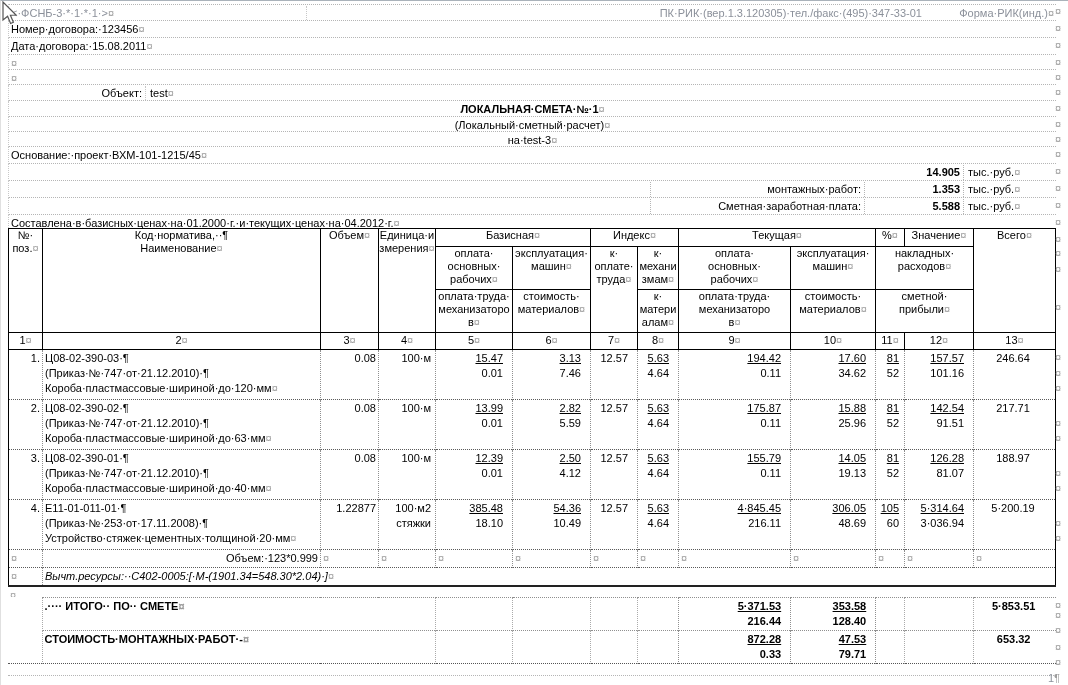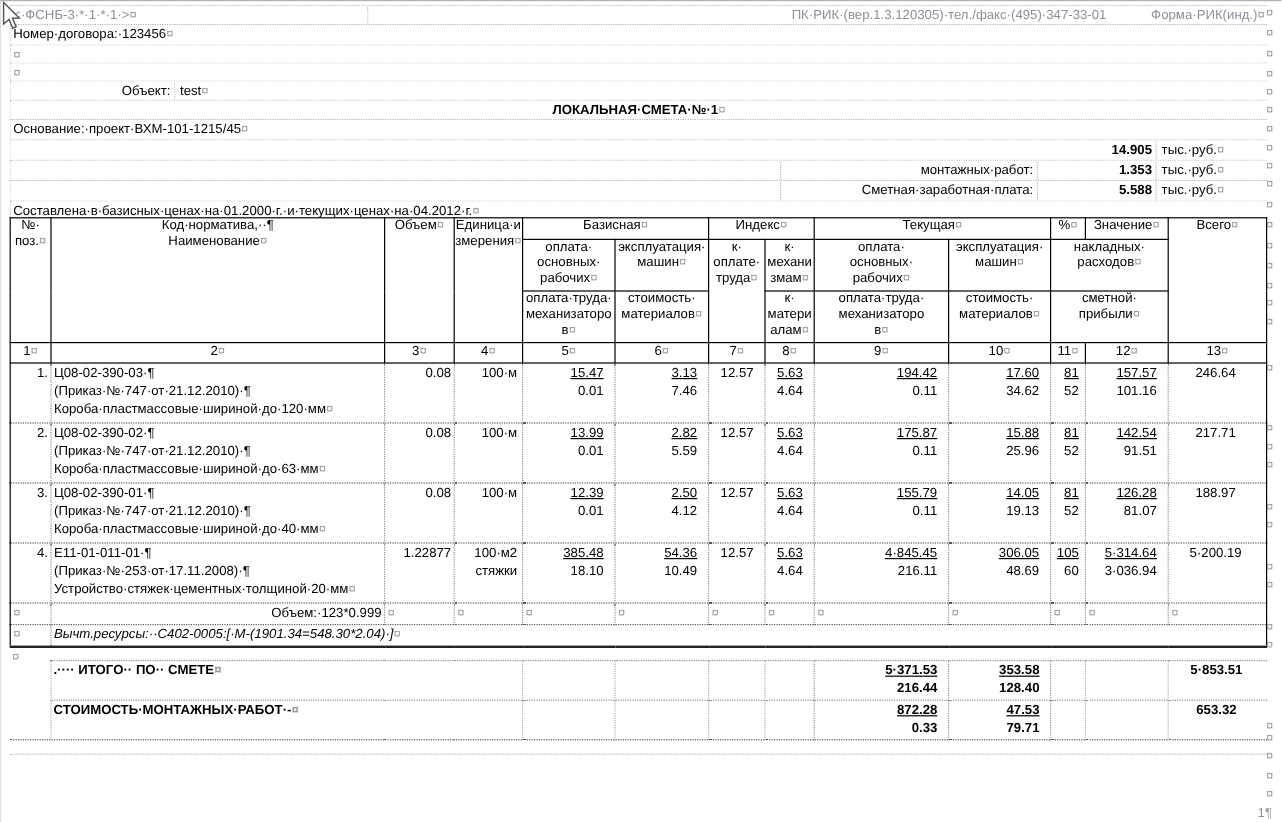--- a/index.html
+++ b/index.html
@@ -67,29 +67,32 @@
 
 <div class="page">
 
   <div class="band first flexband h17">
     <div class="metacell1 gray"><span>&lt;·ФСНБ-3·*·1·*·1·&gt;</span><span class="m">¤</span></div>
     <div class="metacell2 gray"><span>ПК·РИК·(вер.1.3.120305)·тел./факс·(495)·347-33-01</span></div>
     <div class="metacell3 gray"><span>Форма·РИК(инд.)</span><span class="m">¤</span></div>
   </div>
 
   <div class="band h17"><span>Номер·договора:·123456</span><span class="m">¤</span></div>
+  <div class="band h17"><span>Дата·договора:·15.08.2011</span><span class="m">¤</span></div>
   <div class="band h15"><span class="m">¤</span></div>
   <div class="band h15"><span class="m">¤</span></div>
 
   <div class="band flexband h16">
     <div class="objlabel">Объект:</div>
     <div class="objval"><span>test</span><span class="m">¤</span></div>
   </div>
 
   <div class="band c h16"><span class="b">ЛОКАЛЬНАЯ·СМЕТА·№·1</span><span class="m">¤</span></div>
+  <div class="band c h15"><span>(Локальный·сметный·расчет)</span><span class="m">¤</span></div>
+  <div class="band c h15"><span>на·test-3</span><span class="m">¤</span></div>
   <div class="band h17"><span>Основание:·проект·ВХМ-101-1215/45</span><span class="m">¤</span></div>
 
   <div id="cost-mount">
     <div class="band flexband h17">
       <div class="costspacer"></div>
       <div class="costvalue">14.905</div>
       <div class="costunit"><span>тыс.·руб.</span><span class="m">¤</span></div>
     </div>
 
     <div class="band flexband h17">

